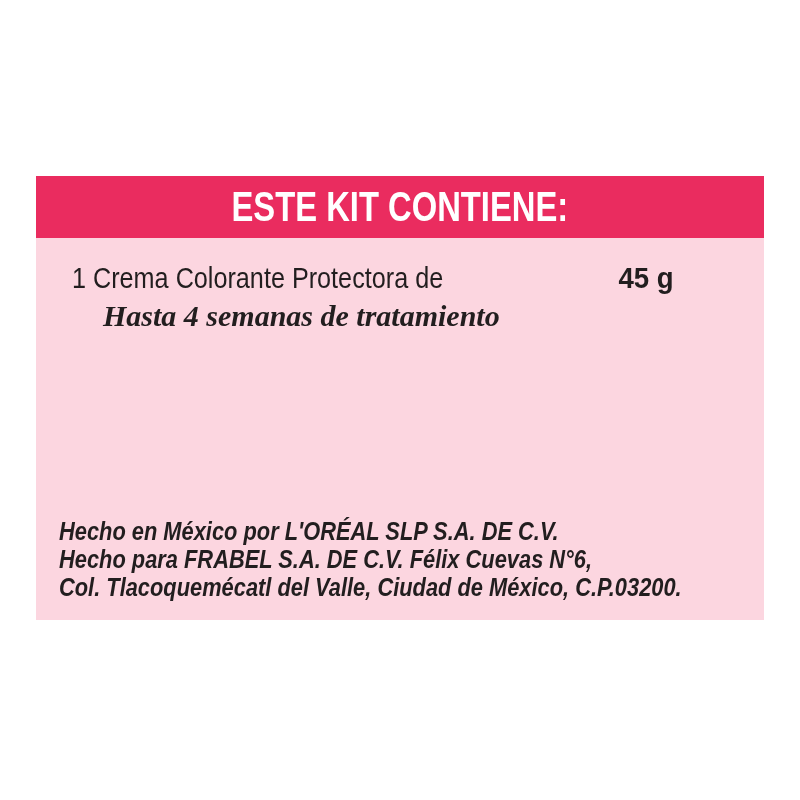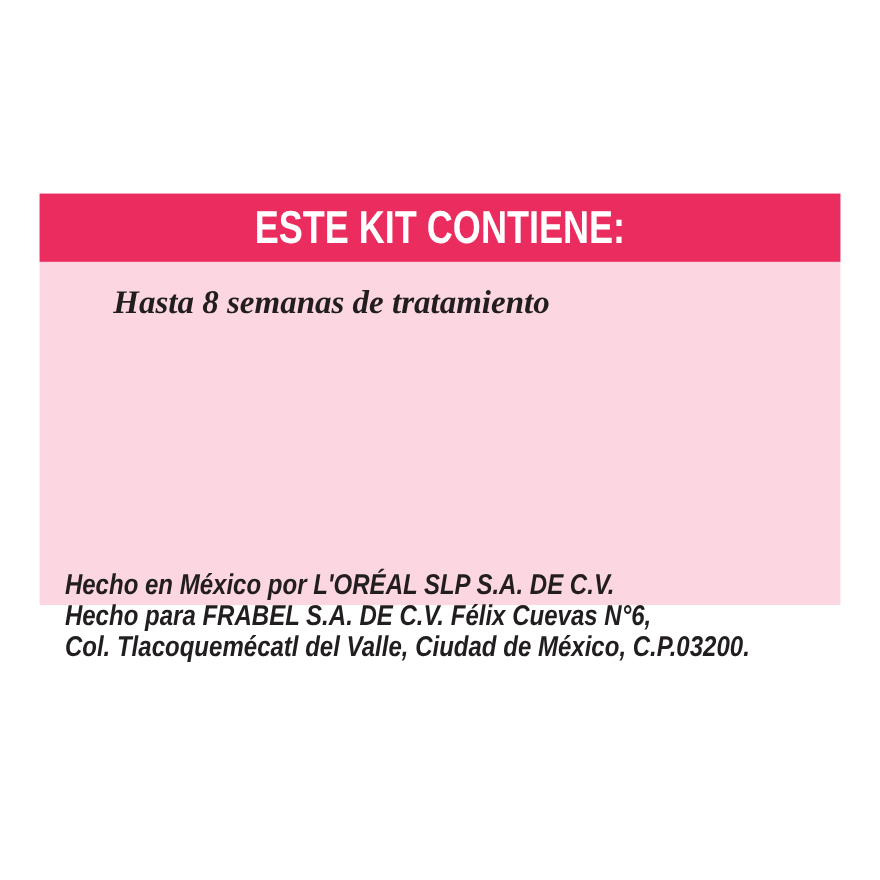--- a/index.html
+++ b/index.html
@@ -15,21 +15,21 @@
     position: relative;
     width: 800px;
     height: 800px;
     background: #ffffff;
   }
   .card {
     position: absolute;
     left: 36px;
     top: 176px;
     width: 728px;
-    height: 374px;
+    height: 444px;
     background: var(--body-bg, #fcd6e0);
   }
   .card-header {
     position: absolute;
     left: 0; top: 0;
     width: 100%;
     height: 62px;
     background: var(--header-bg, #ea2c5f);
     display: flex;
     align-items: center;
@@ -113,26 +113,30 @@
 
 <div class="stage">
   <div class="card">
 
     <div class="card-header">
       <span class="card-header-title">ESTE KIT CONTIENE:</span>
     </div>
 
     <div class="contents-list">
 
+      <div class="row">
+        <span class="item-label">1 Crema Colorante Protectora de</span>
+        <span class="item-value">45 g</span>
+      </div>
 
 
 
 
       <div class="row-note">
-        <span class="note-text">Hasta 8 semanas de tratamiento</span>
+        <span class="note-text">Hasta 4 semanas de tratamiento</span>
       </div>
 
 
     </div>
 
     <div class="manufacturer-info">
       <div class="footer-line">Hecho en México por L'ORÉAL SLP S.A. DE C.V.</div>
       <div class="footer-line">Hecho para FRABEL S.A. DE C.V. Félix Cuevas N°6,</div>
       <div class="footer-line">Col. Tlacoquemécatl del Valle, Ciudad de México, C.P.03200.</div>
     </div>

